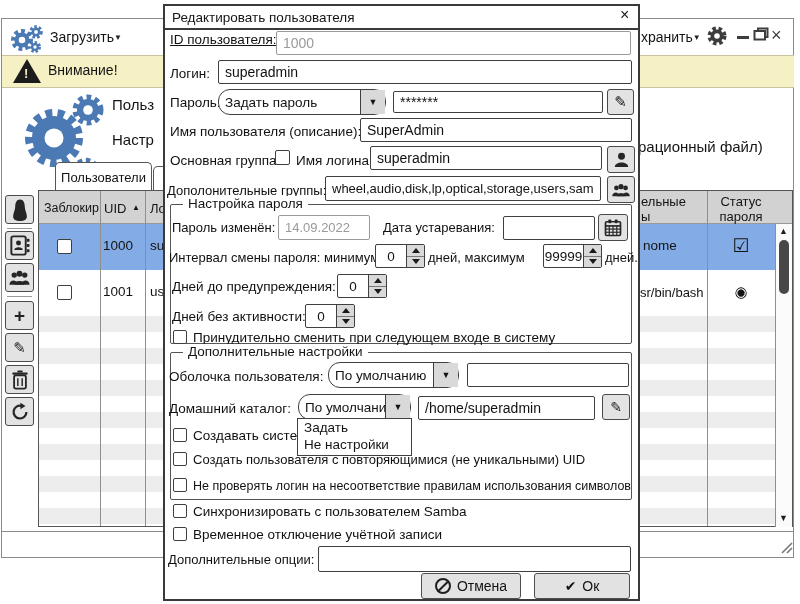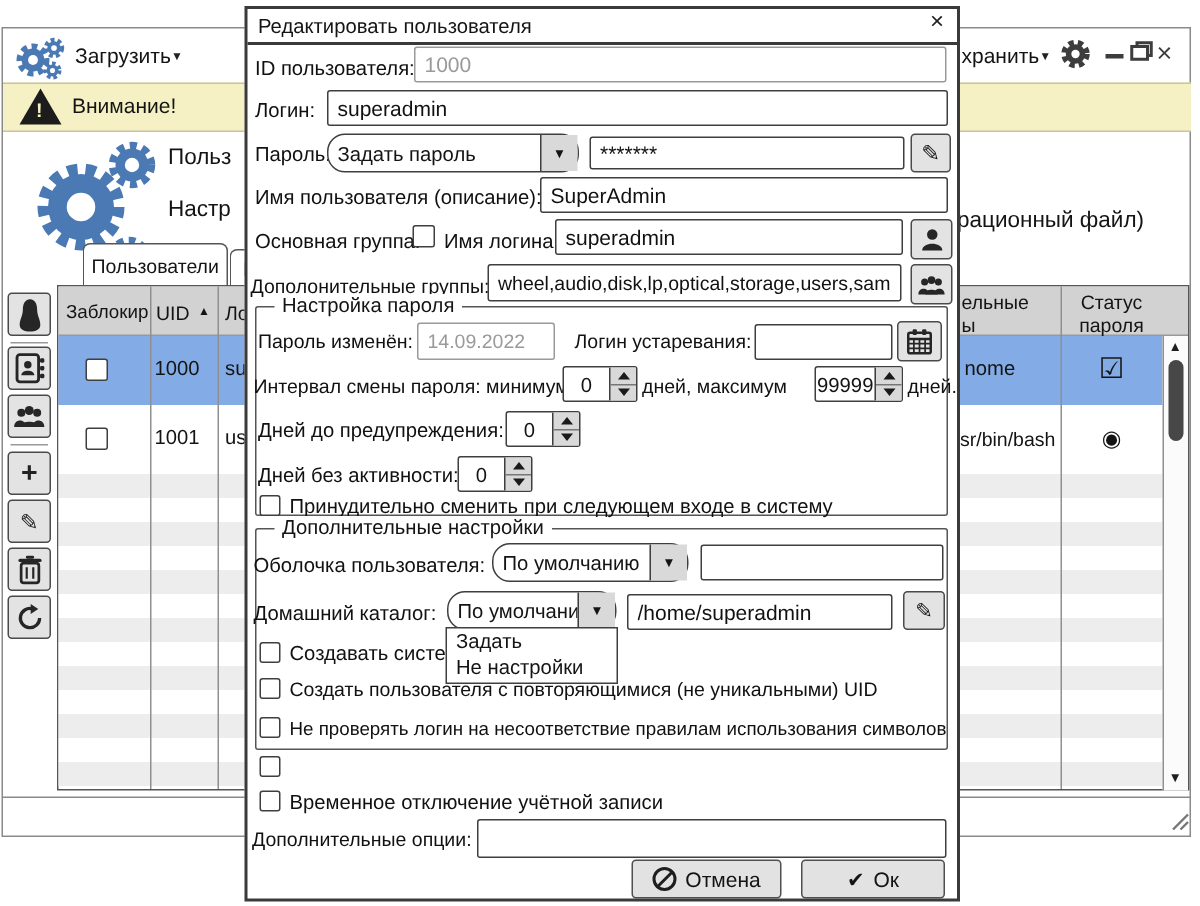--- a/index.html
+++ b/index.html
@@ -226,21 +226,21 @@
     <path d="M19 12 A7 7 0 1 1 13.8 5.3" stroke="#262626" stroke-width="2.4"></path>
     <path d="M12.5 1.8 L18 5.4 L12.5 9 Z" fill="#262626"></path>
   </svg>
 </div>
 
 <div class="abs dialog">
   <div class="abs dtitle nw" style="left:7px;top:4px;">Редактировать пользователя</div>
   <div class="abs" style="left:455px;top:0px;font-size:16px;color:#222;">×</div>
   <div class="abs tdivider"></div>
 
-  <div class="abs lbl" style="left:5px;top:32px;">ID пользователя:</div>
+  <div class="abs lbl" style="left:5px;top:26px;text-decoration:underline;">ID пользователя:</div>
   <input class="abs inp dis" style="left: 111px; top: 25px; width: 355px; height: 24px;" value="1000">
 
   <div class="abs lbl" style="left:5px;top:60px;">Логин:</div>
   <input class="abs inp" style="left: 53px; top: 54px; width: 414px; height: 24px;" value="superadmin">
 
   <div class="abs lbl" style="left:5px;top:89px;">Пароль:</div>
   <div class="abs combo" style="left:53px;top:83px;width:168px;height:26px;">
     <span class="ctxt">Задать пароль</span>
     <span class="ccaret">▼</span>
   </div>
@@ -273,21 +273,21 @@
       <path d="M1.5 19.5 C1.5 14.8 6.5 14 8.5 16.2 L15.5 16.2 C17.5 14 22.5 14.8 22.5 19.5 Z"></path>
       <path d="M7 19.5 C7 14.5 17 14.5 17 19.5 Z"></path>
     </svg>
   </div>
 
   <div class="abs gbox" style="left:5px;top:198px;width:462px;height:140px;">
     <span class="legend">Настройка пароля</span>
   </div>
   <div class="abs lbl f13" style="left:7px;top:214px;">Пароль изменён:</div>
   <input class="abs inp dis" style="left: 113px; top: 209px; width: 92px; height: 25px; font-size: 13px;" value="14.09.2022">
-  <div class="abs lbl f13" style="left:218px;top:214px;">Логин устаревания:</div>
+  <div class="abs lbl f13" style="left:218px;top:214px;">Дата устаревания:</div>
   <input class="abs inp" style="left: 338px; top: 210px; width: 92px; height: 24px;" value="">
   <div class="abs ibtn" style="left:433px;top:208px;width:30px;height:27px;">
     <svg width="20" height="20" viewBox="0 0 24 24">
       <rect x="3" y="4.5" width="18" height="16.5" rx="1.5" fill="none" stroke="#262626" stroke-width="2"></rect>
       <line x1="3" y1="9.5" x2="21" y2="9.5" stroke="#262626" stroke-width="2"></line>
       <rect x="6.5" y="1.8" width="3.4" height="4.6" rx="1" fill="#262626"></rect>
       <rect x="14.1" y="1.8" width="3.4" height="4.6" rx="1" fill="#262626"></rect>
       <g stroke="#262626" stroke-width="1.4">
         <line x1="7.5" y1="9.5" x2="7.5" y2="21"></line>
           <line x1="12" y1="9.5" x2="12" y2="21"></line>
@@ -373,20 +373,21 @@
   <div class="abs lbl f13" style="left:28px;top:446px;">Создать пользователя с повторяющимися (не уникальными) UID</div>
   <div class="abs cb" style="left:8px;top:472px;width:14px;height:14px;"></div>
   <div class="abs lbl f125" style="left:28px;top:473px;">Не проверять логин на несоответствие правилам использования символов</div>
 
   <div class="abs dlist" style="left:132px;top:412px;width:115px;height:38px;">
     <div class="opt">Задать</div>
     <div class="opt">Не настройки</div>
   </div>
 
   <div class="abs cb" style="left:8px;top:498px;width:14px;height:14px;"></div>
+  <div class="abs lbl" style="left:28px;top:498px;">Синхронизировать с пользователем Samba</div>
   <div class="abs cb" style="left:8px;top:521px;width:14px;height:14px;"></div>
   <div class="abs lbl" style="left:28px;top:521px;">Временное отключение учётной записи</div>
 
   <div class="abs lbl f13" style="left:3px;top:546px;">Дополнительные опции:</div>
   <input class="abs inp" style="left: 153px; top: 540px; width: 313px; height: 26px;" value="">
 
   <div class="abs btn" style="left:256px;top:567px;width:100px;height:26px;">
     <span class="forbid"></span>
     <span>Отмена</span>
   </div>

